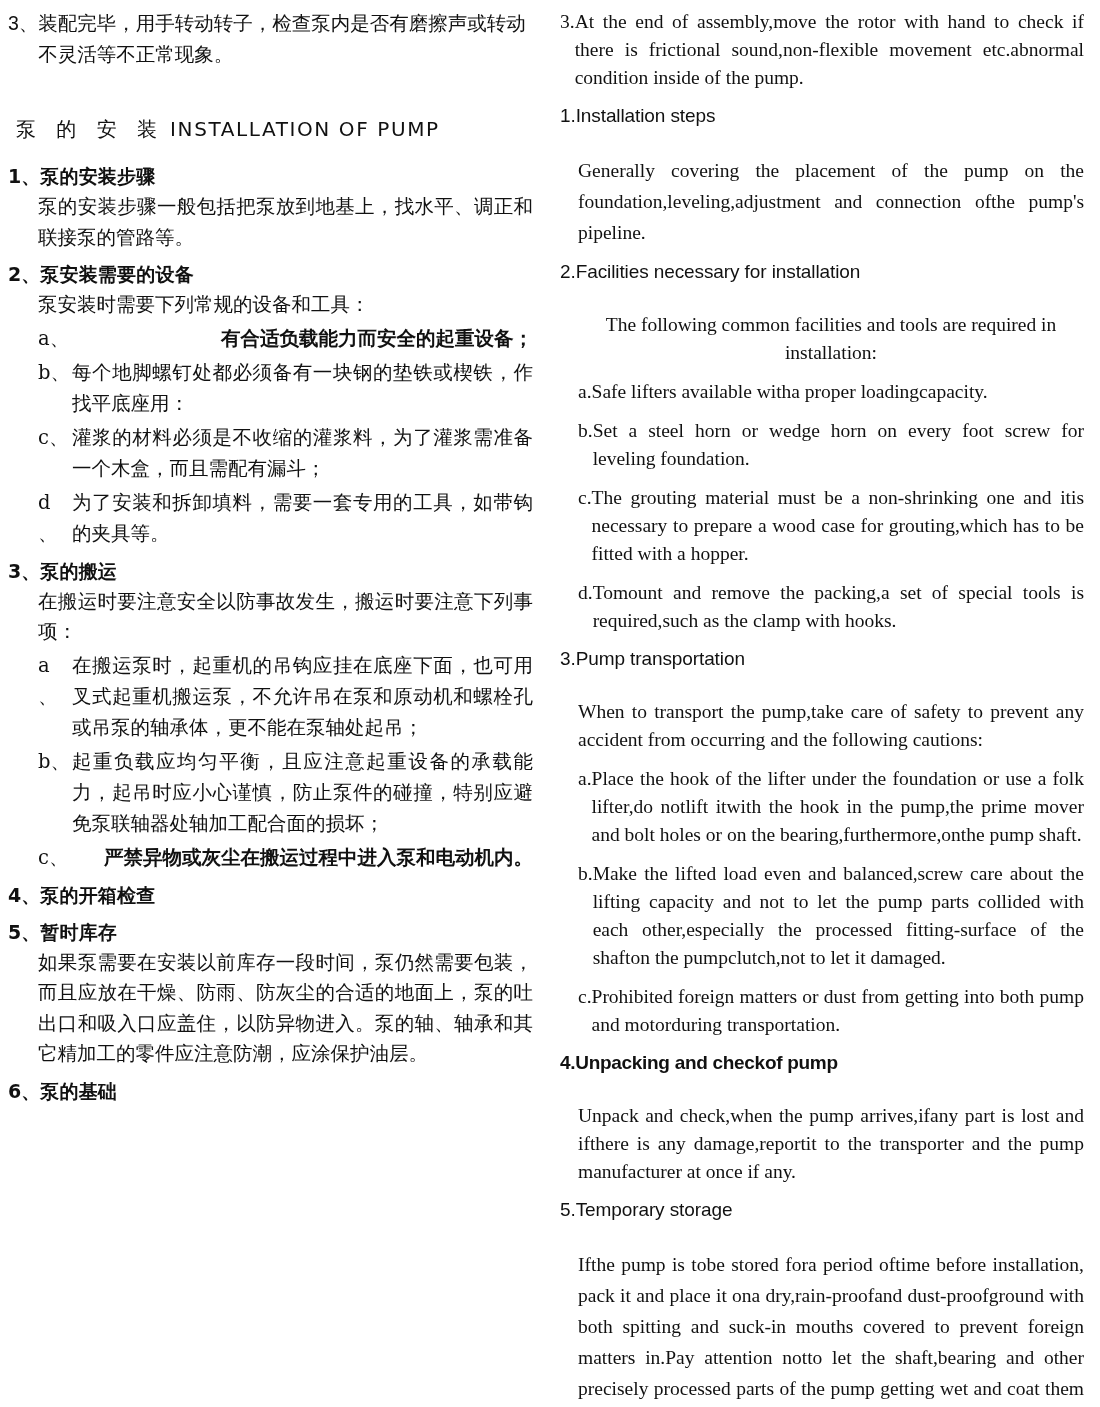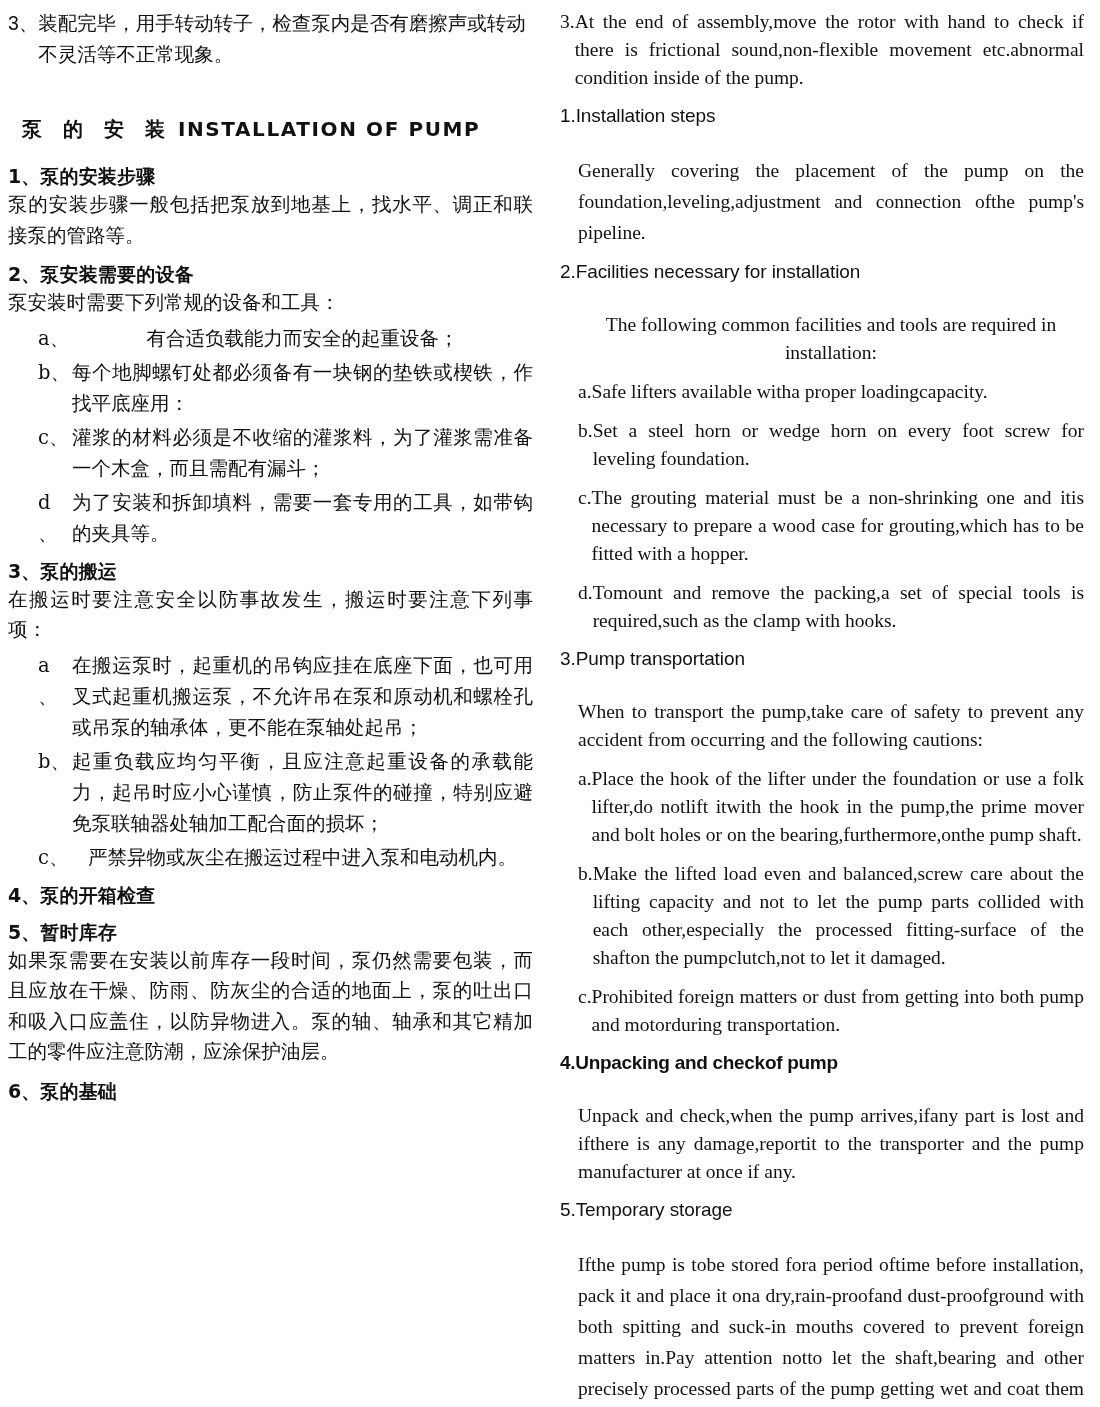--- a/index.html
+++ b/index.html
@@ -47,23 +47,23 @@
     display: flex;
     align-items: flex-start;
   }
   .zh-top .marker { flex:0 0 30px; }
   .zh-top .body { flex:1 1 auto; font-family:"DejaVu Serif","Liberation Serif",serif; }
 
   
   .section-title {
     margin-top: 46px;
     margin-bottom: 18px;
-    margin-left: 14px;
+    margin-left: 8px;
     font-family: "DejaVu Sans", "Liberation Sans", sans-serif;
-    font-weight: bold;
+    font-weight: normal;
     font-size: 20px;
     letter-spacing: 0.5px;
     white-space: nowrap;
   }
   .section-title .zh-part { letter-spacing: 7px; }
   .section-title .en-part { letter-spacing: 1.6px; margin-left: 6px; }
 
   
   .zh-head {
     display: flex;
@@ -72,21 +72,22 @@
     font-weight: bold;
     font-size: 19px;
     line-height: 30px;
     margin-top: 7px;
   }
   .zh-head .num { flex: 0 0 30px; }
   .zh-head .txt { flex: 1 1 auto; letter-spacing: 0.2px; }
 
   
   .zh-para {
-    font-family: Liberation Mono, monospace;
+    margin-left: 30px;
+    font-family: Liberation Sans, sans-serif;
     font-size: 19.5px;
     line-height: 30.5px;
     text-align: justify;
     text-justify: inter-character;
   }
   .zh-para.nojust { text-align: left; }
 
   
   .zh-sub {
     display: flex;
@@ -100,21 +101,21 @@
   .zh-sub .lbl {
     flex: 0 0 auto;
     width: 34px;
     font-family: "DejaVu Serif", "Liberation Serif", serif;
   }
   .zh-sub .body {
     flex: 1 1 auto;
     text-align: justify;
     text-justify: inter-character;
   }
-  .zh-sub .body.nojust { text-align: center; }
+  .zh-sub .body.nojust { text-align: right; font-weight: bold; }
 
   
   .en-top {
     display: flex;
     align-items: flex-start;
     font-family: "Liberation Serif", "DejaVu Serif", serif;
     font-size: 19.5px;
     line-height: 28px;
   }
   .en-top .marker { flex: 0 0 auto; }

